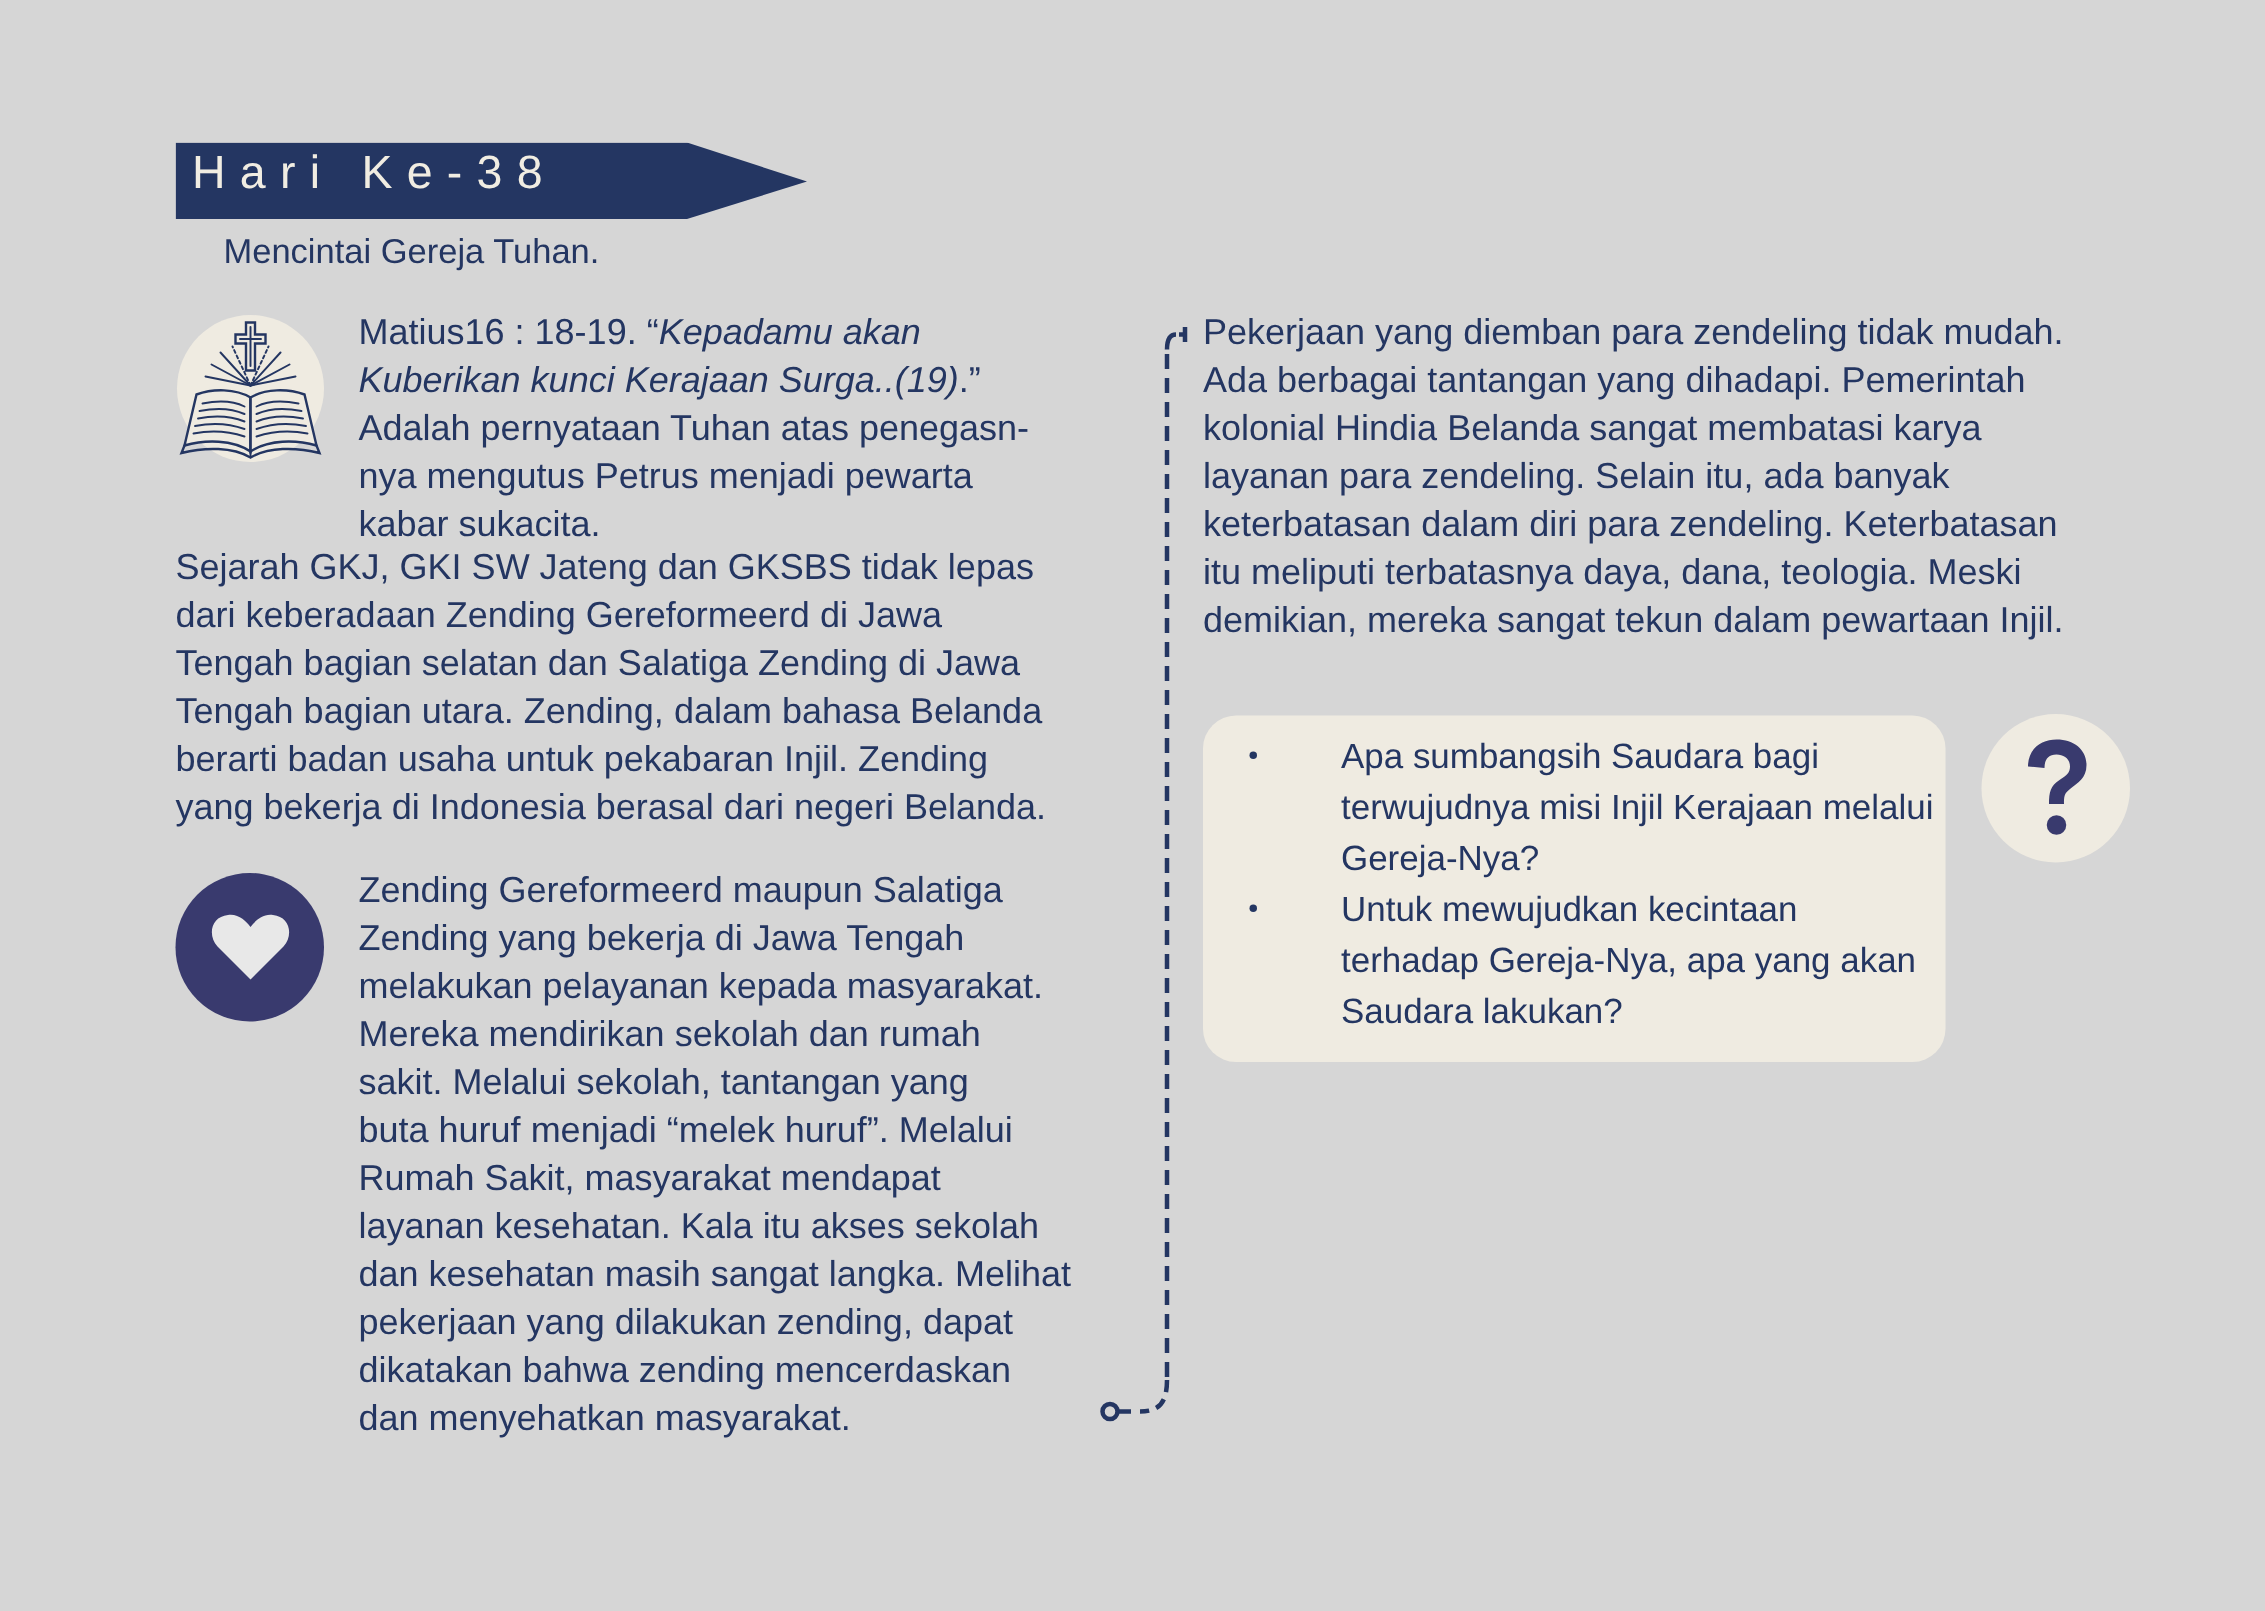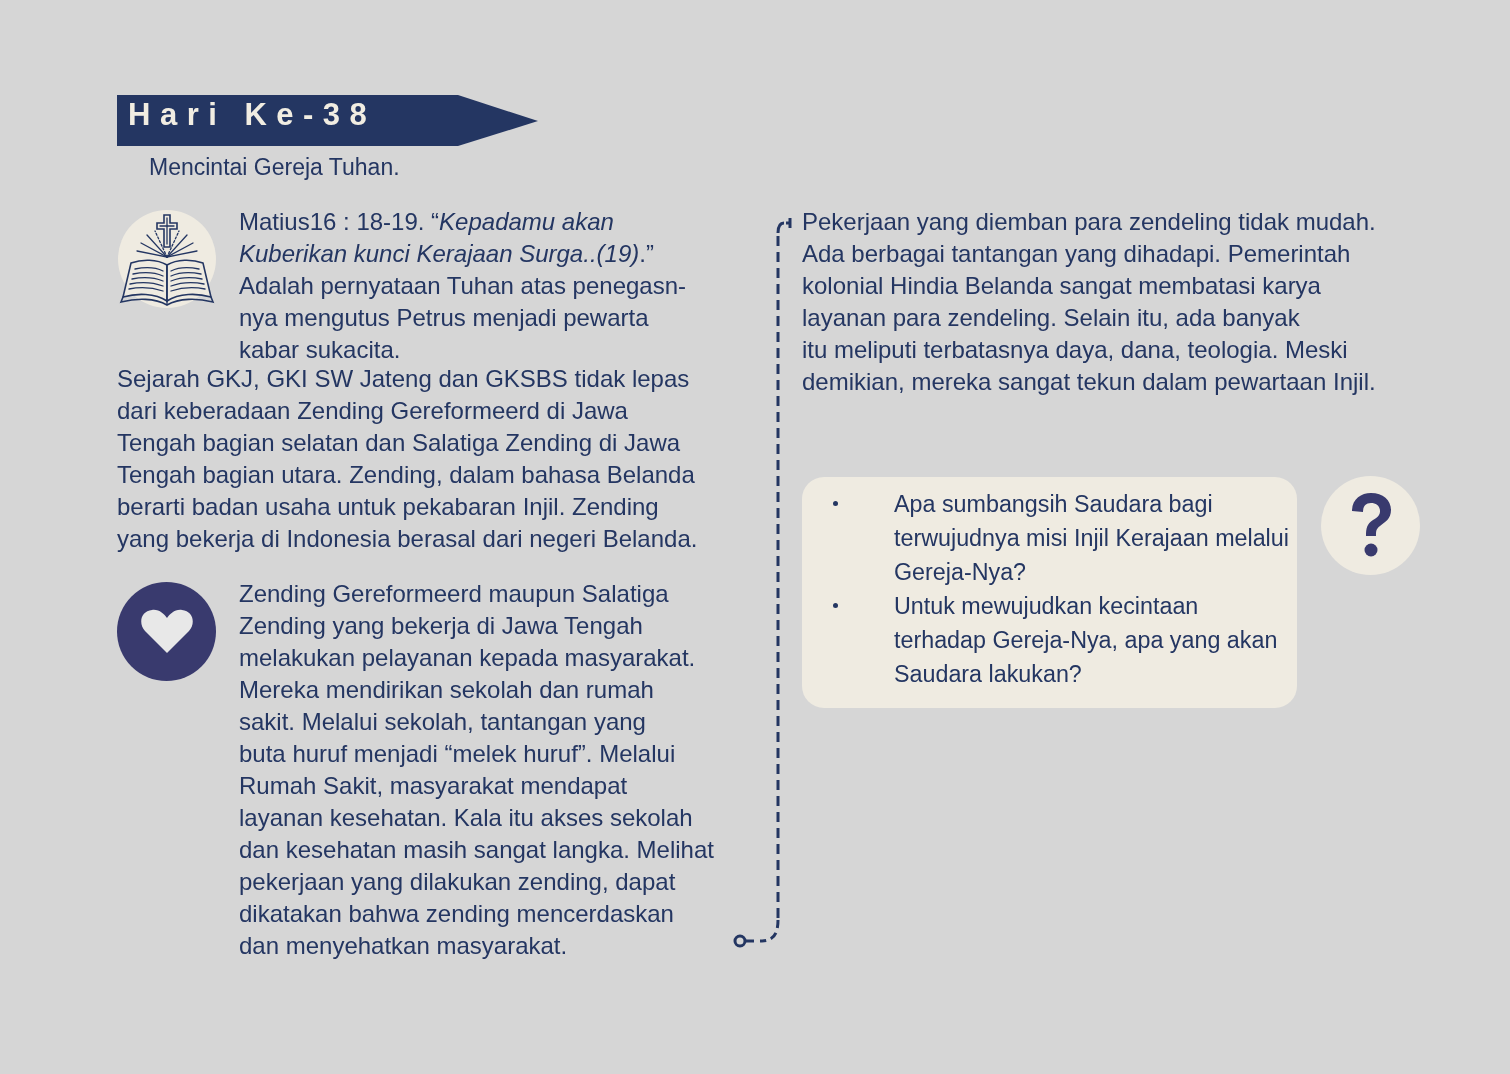--- a/index.html
+++ b/index.html
@@ -22,21 +22,21 @@
       width: 421px;
       height: 51px;
       background: #243662;
       clip-path: polygon(0 0, 341px 0, 421px 26px, 341px 51px, 0 51px);
     }
     .banner-text {
       position: absolute;
       left: 128px;
       top: 97px;
       font-size: 31px;
-      font-weight: bold;
+      font-weight: normal;
       letter-spacing: 9.5px;
       color: #f1ede2;
       line-height: 36px;
       white-space: nowrap;
     }
     .subtitle {
       position: absolute;
       left: 117px;
       top: 153px;
       font-size: 23px;
@@ -230,20 +230,21 @@
     </g>
     <circle cx="12" cy="733" r="5" fill="#d6d6d6" stroke="#243662" stroke-width="3"></circle>
   </svg>
 </div>
 
 <div class="para" style="left:802px; top:206px;">
   <span class="line">Pekerjaan yang diemban para zendeling tidak mudah.</span>
   <span class="line">Ada berbagai tantangan yang dihadapi. Pemerintah</span>
   <span class="line">kolonial Hindia Belanda sangat membatasi karya</span>
   <span class="line">layanan para zendeling. Selain itu, ada banyak</span>
+  <span class="line">keterbatasan dalam diri para zendeling. Keterbatasan</span>
   <span class="line">itu meliputi terbatasnya daya, dana, teologia. Meski</span>
   <span class="line">demikian, mereka sangat tekun dalam pewartaan Injil.</span>
 </div>
 
 <div class="question-box"></div>
 <ul class="question-list">
   <li>
     <span class="bullet"></span>
     <span class="line">Apa sumbangsih Saudara bagi</span>
     <span class="line">terwujudnya misi Injil Kerajaan melalui</span>

